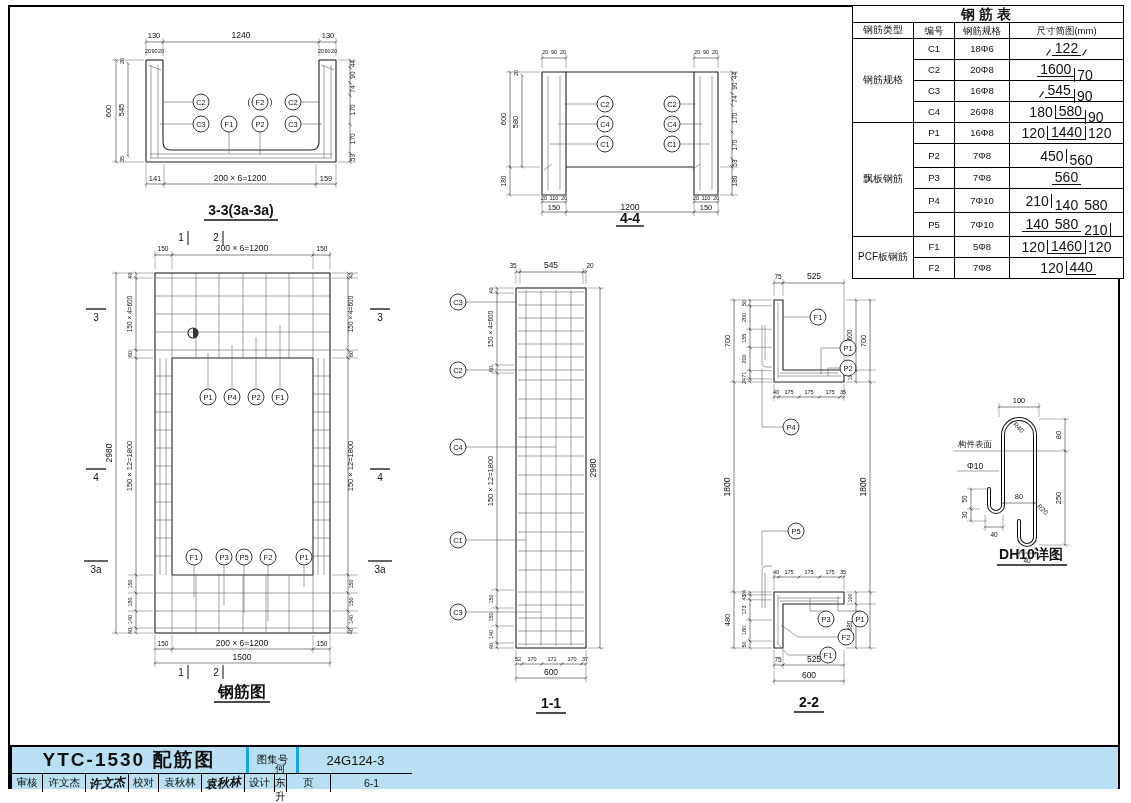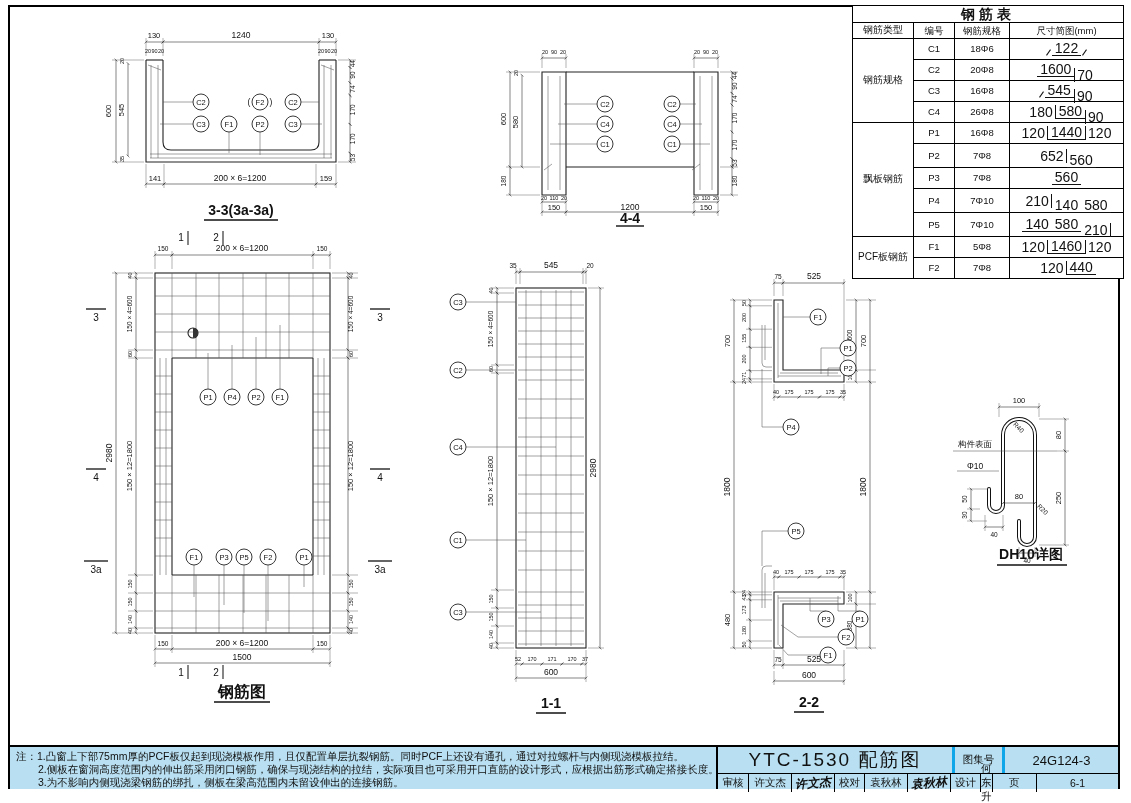--- a/index.html
+++ b/index.html
@@ -38,21 +38,21 @@
 
   
   .bottom{position:absolute;left:8px;top:745px;width:1112px;height:44px;background:#b9e0f2;
           border-top:2px solid #000;border-left:2.5px solid #000;border-right:2.5px solid #000;
           box-sizing:border-box;display:flex}
   .notes{flex:1;padding:3px 6px 0 6px;font-size:10.5px;line-height:12.8px;white-space:nowrap;overflow:hidden}
   .notes .ind{padding-left:22px}
   .tblock{width:402px;border-left:2px solid #000;display:flex;flex-direction:column;box-sizing:border-box}
   .tb-r1{flex:1;display:flex;border-bottom:1px solid #000}
   .tb-r2{height:18px;display:flex;align-items:stretch}
-  .tb-r1 .big{flex:1;display:flex;align-items:center;justify-content:center;font-size:19px;font-weight:normal;letter-spacing:2px}
+  .tb-r1 .big{flex:1;display:flex;align-items:center;justify-content:center;font-size:19px;font-weight:bold;letter-spacing:2px}
   .c{display:flex;align-items:center;justify-content:center;box-sizing:border-box;border-left:3px solid #0ea5e9;font-size:10.5px}
   .tb-r1 .c.w50{width:50px}.tb-r1 .c.w92{width:116px;font-size:13px}
   .tb-r2 .c{border-left:1px solid #000000;font-size:10.5px}
   .tb-r2 .c:first-child{border-left:none}
   .w34{width:34px}.w48{width:48px}.w50{width:50px}.w92{width:92px}.fx{flex:1}
   .sig{font-style:italic;font-weight:bold;font-size:12px;transform:rotate(-5deg);font-family:"Liberation Serif","DejaVu Serif",serif}
 </style>
 </head>
 <body>
 
@@ -894,21 +894,21 @@
               <span class="u">1440</span>
               <span class="vl">120</span>
             </div>
           </td>
     </tr>
     <tr class="rwb">
       <td>P2</td>
       <td>7Φ8</td>
       <td>
             <div class="sk">
-              <span class="vr">652</span>
+              <span class="vr">450</span>
               <span class="u dn">560</span>
             </div>
           </td>
     </tr>
     <tr class="rw">
       <td>P3</td>
       <td>7Φ8</td>
       <td>
             <div class="sk">
               <span class="u">560</span>
@@ -956,25 +956,20 @@
             <div class="sk">
               <span class="vr">120</span>
               <span class="u">440</span>
             </div>
           </td>
     </tr>
   </tbody>
     </table>
 
   <div class="bottom">
-    <div class="notes">
-      <div><span>注：</span><span>1.凸窗上下部75mm厚的PCF板仅起到现浇模板作用，且仅配置单层抗裂钢筋。同时PCF上还设有通孔，通过对拉螺杆与内侧现浇模板拉结。</span></div>
-      <div class="ind">2.侧板在窗洞高度范围内的伸出筋采用闭口钢筋，确保与现浇结构的拉结，实际项目也可采用开口直筋的设计形式，应根据出筋形式确定搭接长度。</div>
-      <div class="ind">3.为不影响内侧现浇梁钢筋的绑扎，侧板在梁高范围内未留设伸出的连接钢筋。</div>
-    </div>
     <div class="tblock">
       <div class="tb-r1">
         <div class="big">YTC-1530 配筋图</div>
         <div class="c w50">图集号</div>
         <div class="c w92">24G124-3</div>
       </div>
       <div class="tb-r2">
         <div class="c w34">审核</div>
         <div class="c w48">许文杰</div>
         <div class="c w48">

